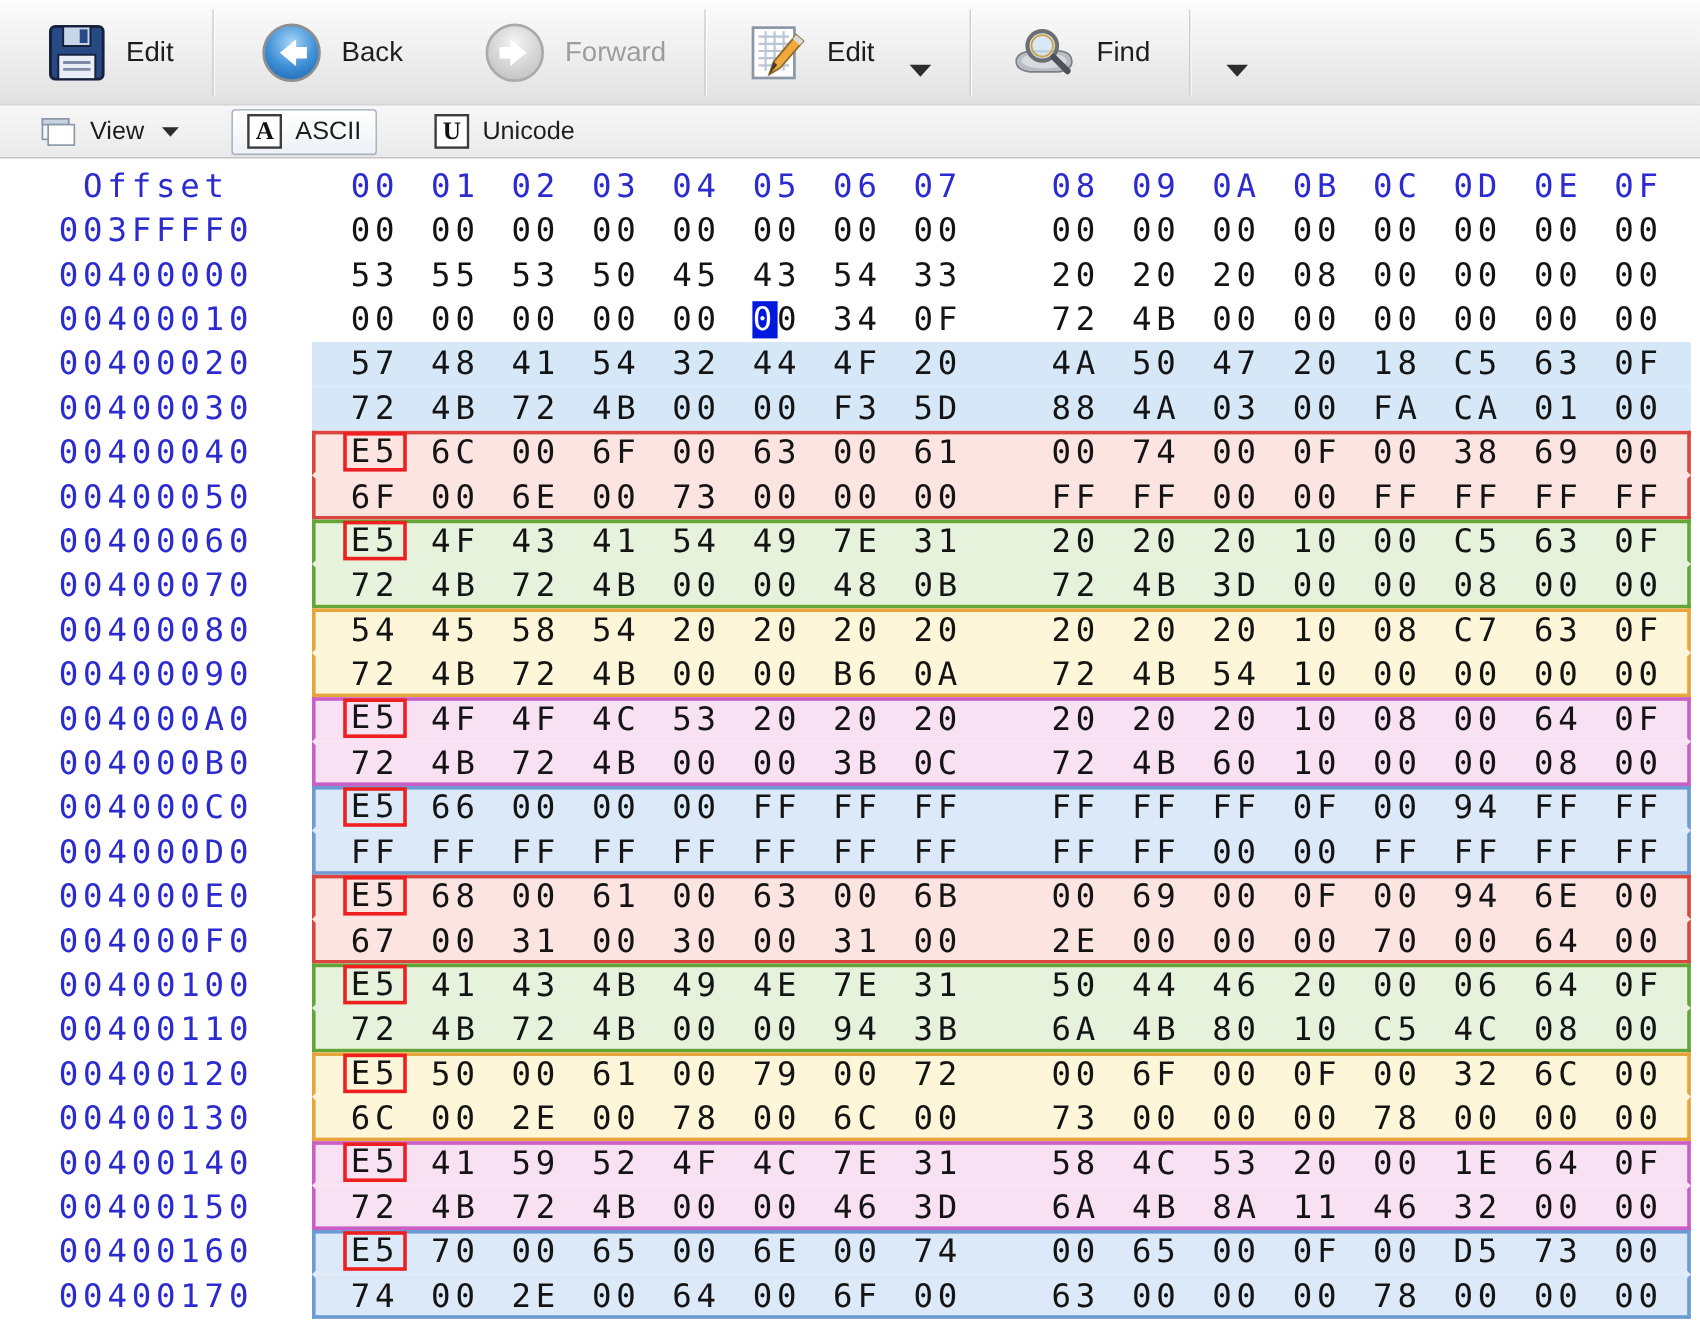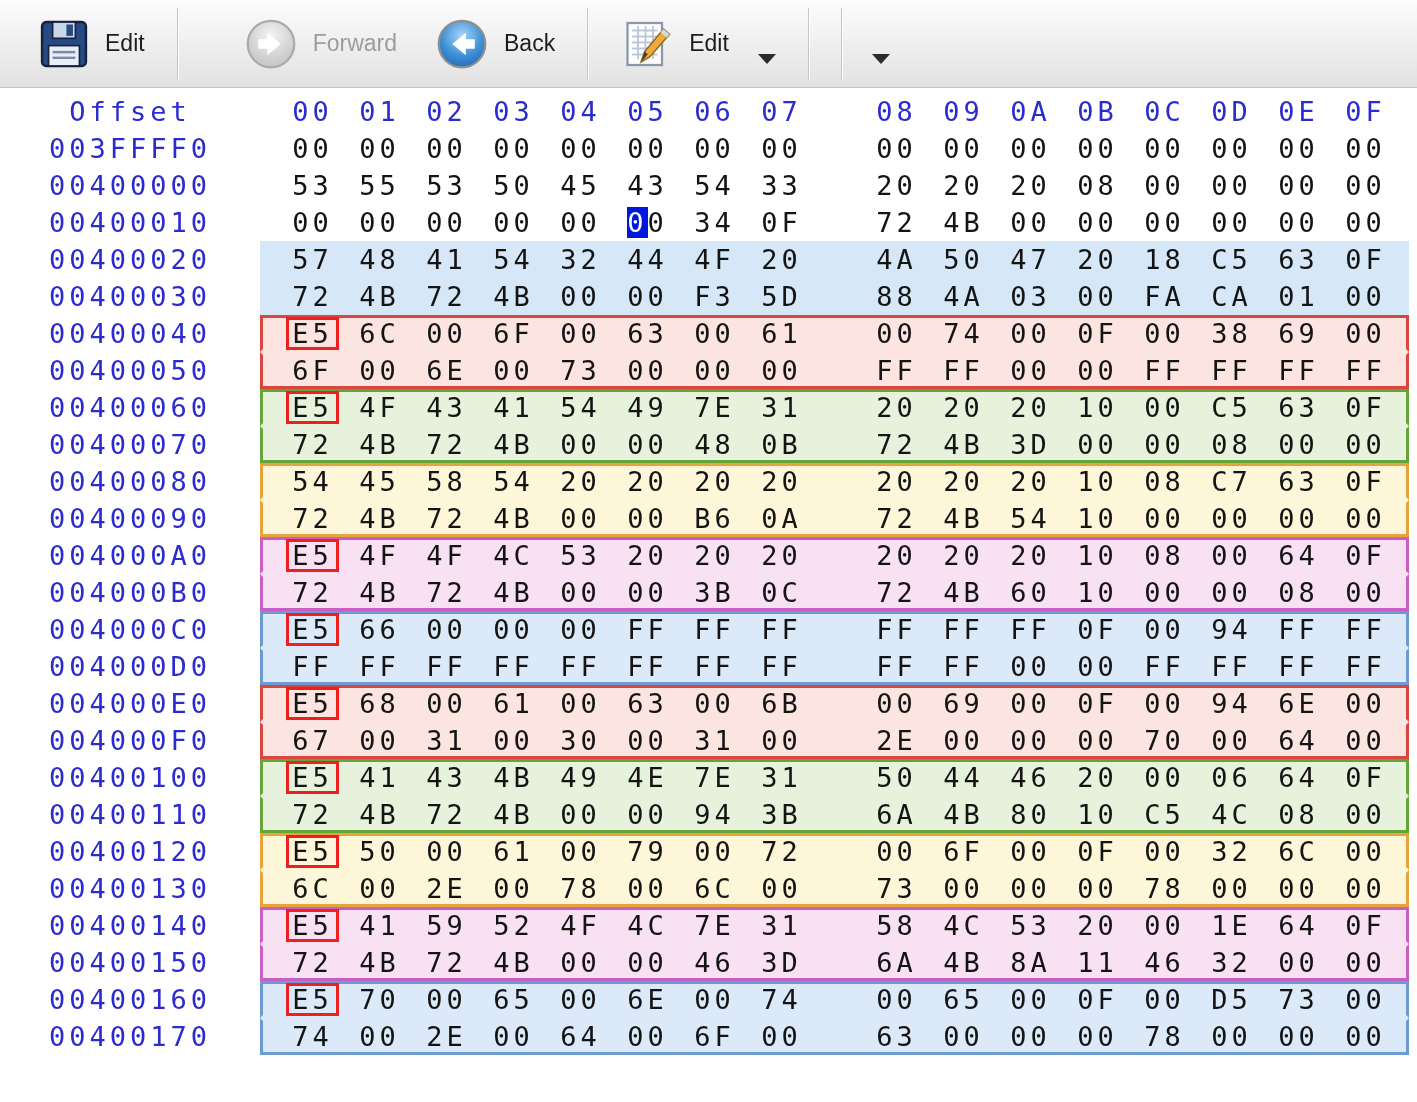--- a/index.html
+++ b/index.html
@@ -18,21 +18,21 @@
 
   .toolbar2{height:44px;display:flex;align-items:center;background:linear-gradient(180deg,#f7f7f7,#eaeaea);border-bottom:1px solid #b5b5b5;padding:0 14px 0 22px;gap:16px}
   .tb2-btn{display:flex;align-items:center;gap:11px;font-size:21px;color:var(--toolbar-text,#1d1d1d);padding:4px 12px;height:38px;cursor:default}
   .tb2-btn.active{border:1px solid #9aa7b8;border-radius:3px;background:linear-gradient(#ffffff,#edf1f5);box-shadow:inset 0 0 3px rgba(255,255,255,.9),0 1px 1px rgba(0,0,0,.08)}
   .letter-box{width:29px;height:29px;border:2px solid #3c3c3c;background:#fff;display:flex;align-items:center;justify-content:center;font-family:"Liberation Serif",serif;font-weight:bold;font-size:21px;color:#101010}
 
   
   .grid{padding-top:5px;font-family:"DejaVu Sans Mono",monospace;font-weight:normal;font-size:27px;letter-spacing:4px}
   .hex-row{display:flex;height:37px}
   .offset-cell{width:260px;display:flex;align-items:center;justify-content:center;color:var(--offset-text-blue,#2b2bd0)}
-  .bytes-wrap{flex:1;display:flex;align-items:center;border:3px solid transparent;padding-left:16px;margin-right:8px}
+  .bytes-wrap{flex:1;display:flex;align-items:flex-end;border:3px solid transparent;padding-left:16px;margin-right:8px}
   .cell{flex:0 0 67px;width:67px;text-align:center;color:var(--byte-text,#141414)}
   .cell.head{color:var(--offset-text-blue,#2b2bd0)}
   .cell.grp{margin-left:48px}
 
   .bg-blue{background:var(--bg-blue)} .bg-red{background:var(--bg-red)}
   .bg-green{background:var(--bg-green)} .bg-yellow{background:var(--bg-yellow)}
   .bg-pink{background:var(--bg-pink)} .bg-lblue{background:var(--bg-lblue)}
 
   .bd-red{border-left-color:var(--bd-red);border-right-color:var(--bd-red)}
   .bd-red.edge-top{border-top-color:var(--bd-red)}
@@ -69,52 +69,52 @@
           <rect x="6.5" y="17" width="19" height="12.5" fill="#e9eef6" stroke="#17203d" stroke-width="1"></rect>
           <line x1="9" y1="21" x2="23" y2="21" stroke="#7d8aa5" stroke-width="1.5"></line>
           <line x1="9" y1="24.5" x2="23" y2="24.5" stroke="#7d8aa5" stroke-width="1.5"></line>
         </svg>
       </span>
       <span>Edit</span>
     </div>
 
     <div class="tb-sep"></div>
 
+    <div class="tb-btn" style="margin-left:6px">
+      <span class="icon">
+        <svg width="54" height="54" viewBox="0 0 36 36">
+          <defs>
+            <radialGradient id="gb" cx="50%" cy="32%" r="80%">
+              <stop offset="0%" stop-color="#a6d4f8"></stop>
+                <stop offset="55%" stop-color="#3f8fd6"></stop>
+                <stop offset="100%" stop-color="#1462ad"></stop>
+            </radialGradient>
+          </defs>
+          <circle cx="18" cy="18" r="15.5" fill="url(#gb)" stroke="#8f8f8f" stroke-width="1.5"></circle>
+          <path d="M20.5 10.5 L11.5 18 L20.5 25.5 L20.5 21.2 L26.5 21.2 L26.5 14.8 L20.5 14.8 Z" fill="#ffffff"></path>
+        </svg>
+      </span>
+      <span>Back</span>
+    </div>
+
     <div class="tb-btn disabled" style="margin-left:34px">
       <span class="icon">
         <svg width="54" height="54" viewBox="0 0 36 36">
           <defs>
             <radialGradient id="gf" cx="50%" cy="32%" r="80%">
               <stop offset="0%" stop-color="#f4f4f4"></stop>
                 <stop offset="55%" stop-color="#d4d4d4"></stop>
                 <stop offset="100%" stop-color="#bdbdbd"></stop>
             </radialGradient>
           </defs>
           <circle cx="18" cy="18" r="15.5" fill="url(#gf)" stroke="#ababab" stroke-width="1.5"></circle>
           <path d="M15.5 10.5 L24.5 18 L15.5 25.5 L15.5 21.2 L9.5 21.2 L9.5 14.8 L15.5 14.8 Z" fill="#ffffff"></path>
         </svg>
       </span>
       <span>Forward</span>
-    </div>
-
-    <div class="tb-btn" style="margin-left:6px">
-      <span class="icon">
-        <svg width="54" height="54" viewBox="0 0 36 36">
-          <defs>
-            <radialGradient id="gb" cx="50%" cy="32%" r="80%">
-              <stop offset="0%" stop-color="#a6d4f8"></stop>
-                <stop offset="55%" stop-color="#3f8fd6"></stop>
-                <stop offset="100%" stop-color="#1462ad"></stop>
-            </radialGradient>
-          </defs>
-          <circle cx="18" cy="18" r="15.5" fill="url(#gb)" stroke="#8f8f8f" stroke-width="1.5"></circle>
-          <path d="M20.5 10.5 L11.5 18 L20.5 25.5 L20.5 21.2 L26.5 21.2 L26.5 14.8 L20.5 14.8 Z" fill="#ffffff"></path>
-        </svg>
-      </span>
-      <span>Back</span>
     </div>
 
     <div class="tb-sep"></div>
 
     <div class="tb-btn">
       <span class="icon">
         <svg width="54" height="54" viewBox="0 0 36 36">
           <rect x="5" y="4" width="23" height="28" fill="#fdfdfd" stroke="#8a97a8" stroke-width="1.5"></rect>
           <g stroke="#b8c6d8" stroke-width="1.2">
             <line x1="8" y1="9" x2="25" y2="9"></line>
@@ -130,27 +130,63 @@
           <path d="M29 8 L33 11.5 L31 13.8 L27 10.2 Z" fill="#d8d8d8"></path>
           <path d="M14 30 L16.5 23 L18.5 24.8 Z" fill="#4a3d23"></path>
         </svg>
       </span>
       <span>Edit</span>
       <span class="chev lower"></span>
     </div>
 
     <div class="tb-sep"></div>
 
+    <div class="tb-btn">
+      <span class="icon">
+        <svg width="58" height="50" viewBox="0 0 40 34">
+          <path d="M4 22 Q4 17 12 16 L30 16 Q36 17 36 22 Q36 27 28 28 L12 28 Q4 27 4 22 Z" fill="#b9bdc2" stroke="#7d8186" stroke-width="1"></path>
+          <ellipse cx="20" cy="21.5" rx="13" ry="4.5" fill="#d6dade"></ellipse>
+          <circle cx="19" cy="13" r="8.5" fill="rgba(210,230,248,0.75)" stroke="#6b6f74" stroke-width="2.4"></circle>
+          <circle cx="19" cy="13" r="6.2" fill="none" stroke="#cfa13d" stroke-width="1"></circle>
+          <line x1="25.5" y1="19.5" x2="33.5" y2="27.5" stroke="#4e5257" stroke-width="3.6" stroke-linecap="round"></line>
+        </svg>
+      </span>
+      <span>Find</span>
+    </div>
 
     <div class="tb-sep"></div>
 
 
     <div class="chev lower push-right"></div>
   </div>
 
+  <div class="toolbar2">
+
+    <div class="tb2-btn">
+      <span class="icon">
+        <svg width="30" height="26" viewBox="0 0 22 18">
+          <rect x="1" y="1" width="16" height="12.5" fill="#f4f6f8" stroke="#8a97a8"></rect>
+          <rect x="1" y="1" width="16" height="3.5" fill="#c7d3e0" stroke="#8a97a8"></rect>
+          <rect x="4.5" y="4.5" width="16" height="12.5" fill="#ffffff" stroke="#8a97a8"></rect>
+        </svg>
+      </span>
+      <span>View</span>
+      <span class="chev small" style="margin-left:4px"></span>
+    </div>
+
+    <div class="tb2-btn active" style="margin-left:16px">
+      <span class="letter-box">A</span>
+      <span>ASCII</span>
+    </div>
+
+    <div class="tb2-btn" style="margin-left:20px">
+      <span class="letter-box">U</span>
+      <span>Unicode</span>
+    </div>
+  </div>
 
   <div class="grid">
     <div class="hex-row header">
       <div class="offset-cell">Offset</div>
       <div class="bytes-wrap">
           <div class="cell head">00</div>
           <div class="cell head">01</div>
           <div class="cell head">02</div>
           <div class="cell head">03</div>
           <div class="cell head">04</div>

